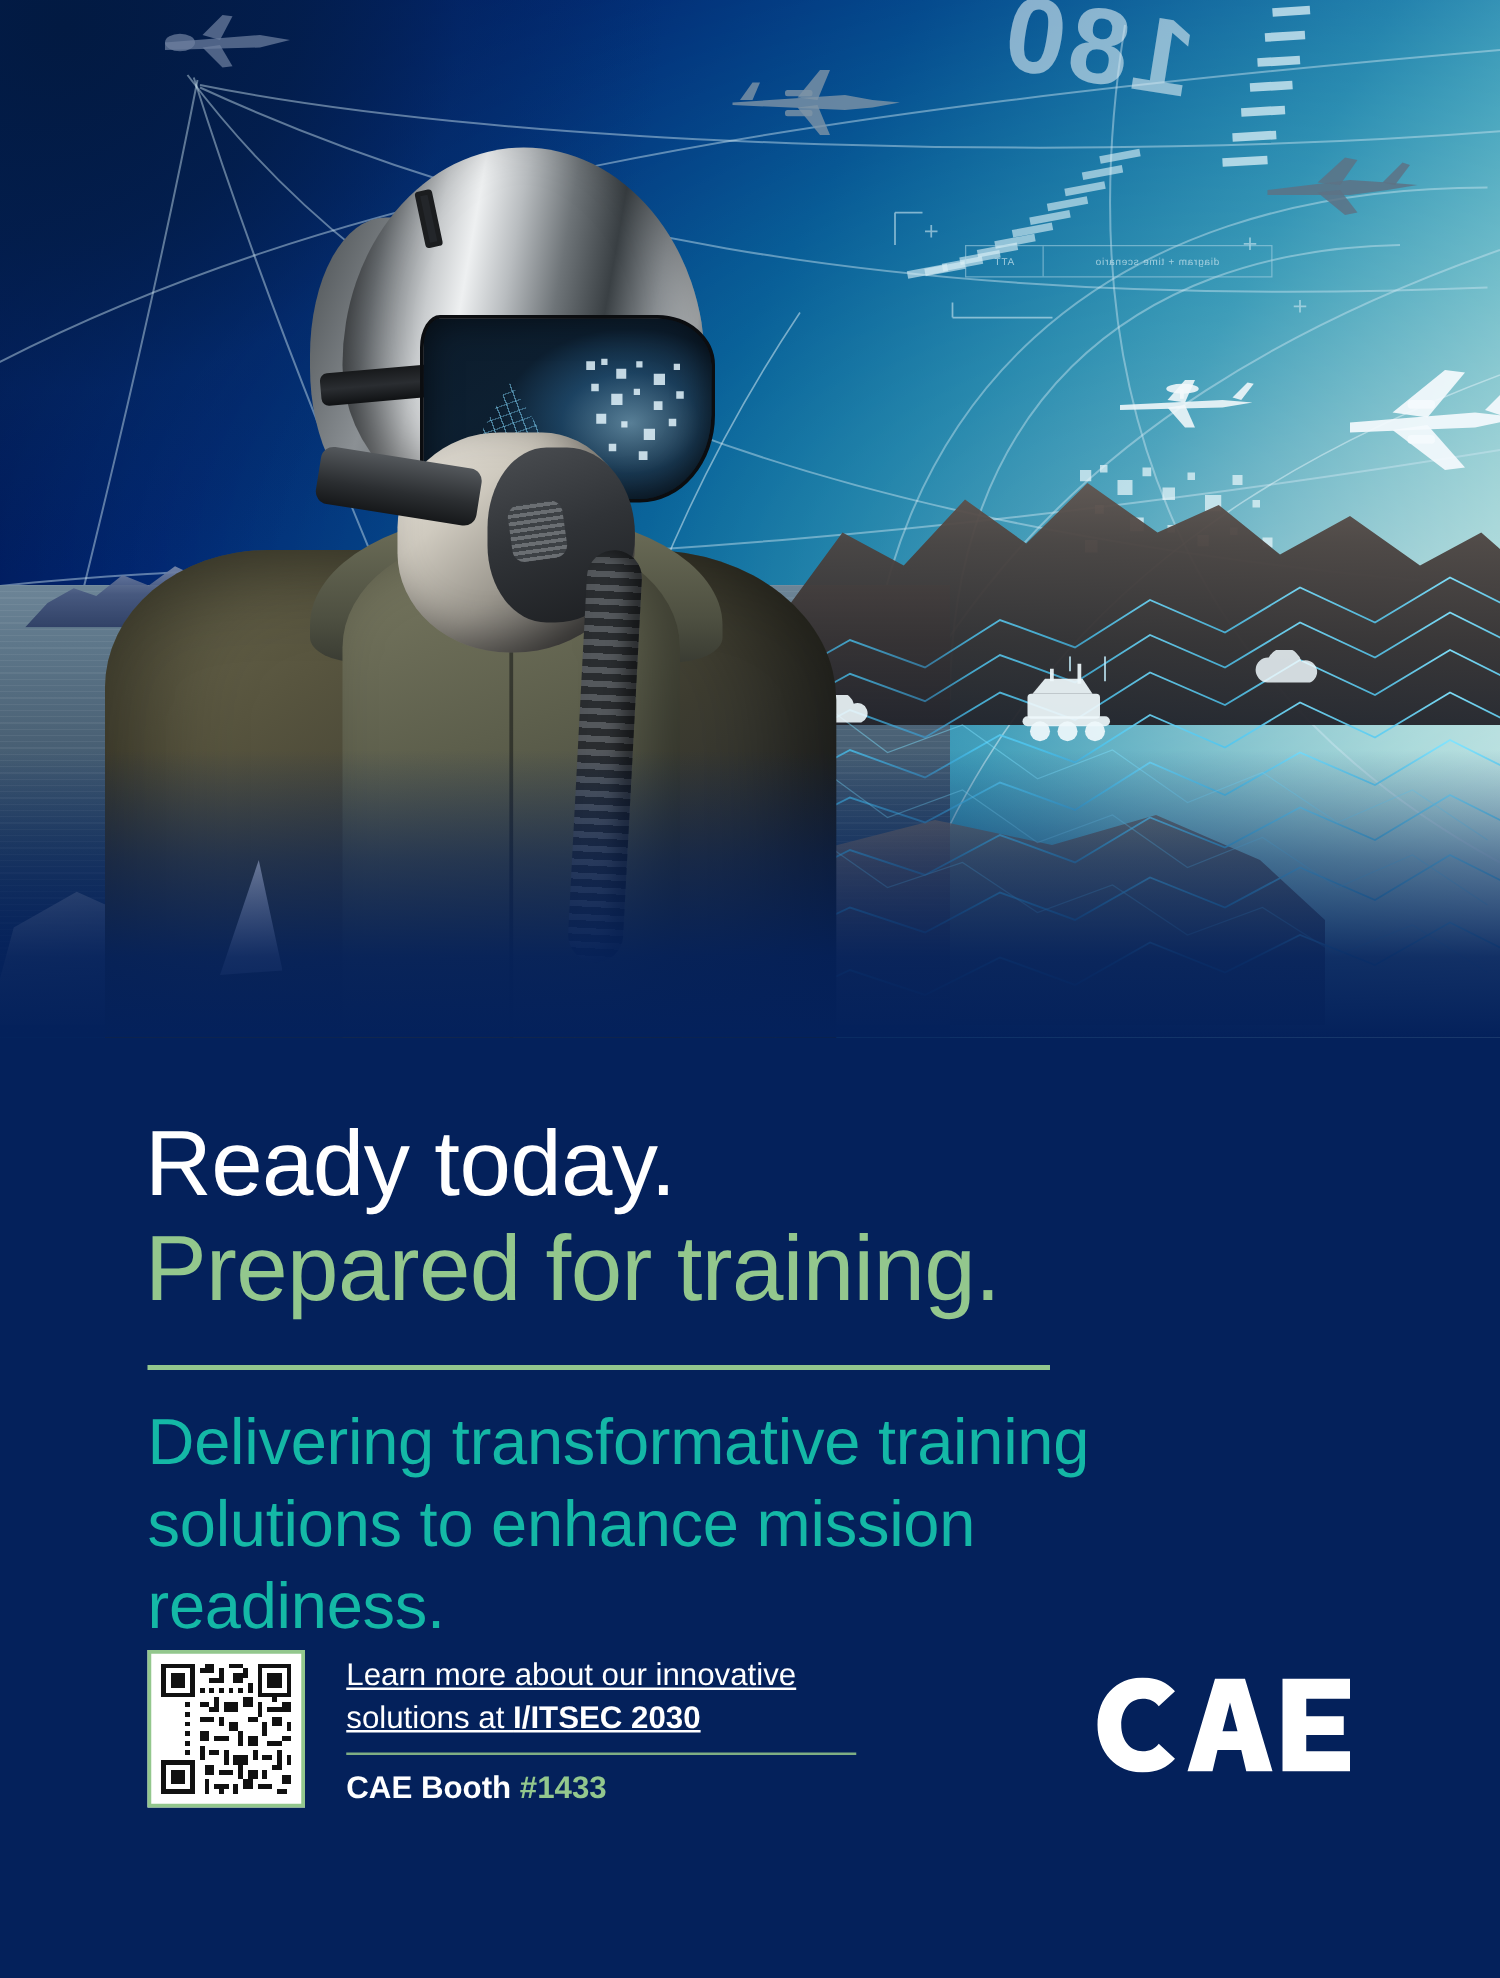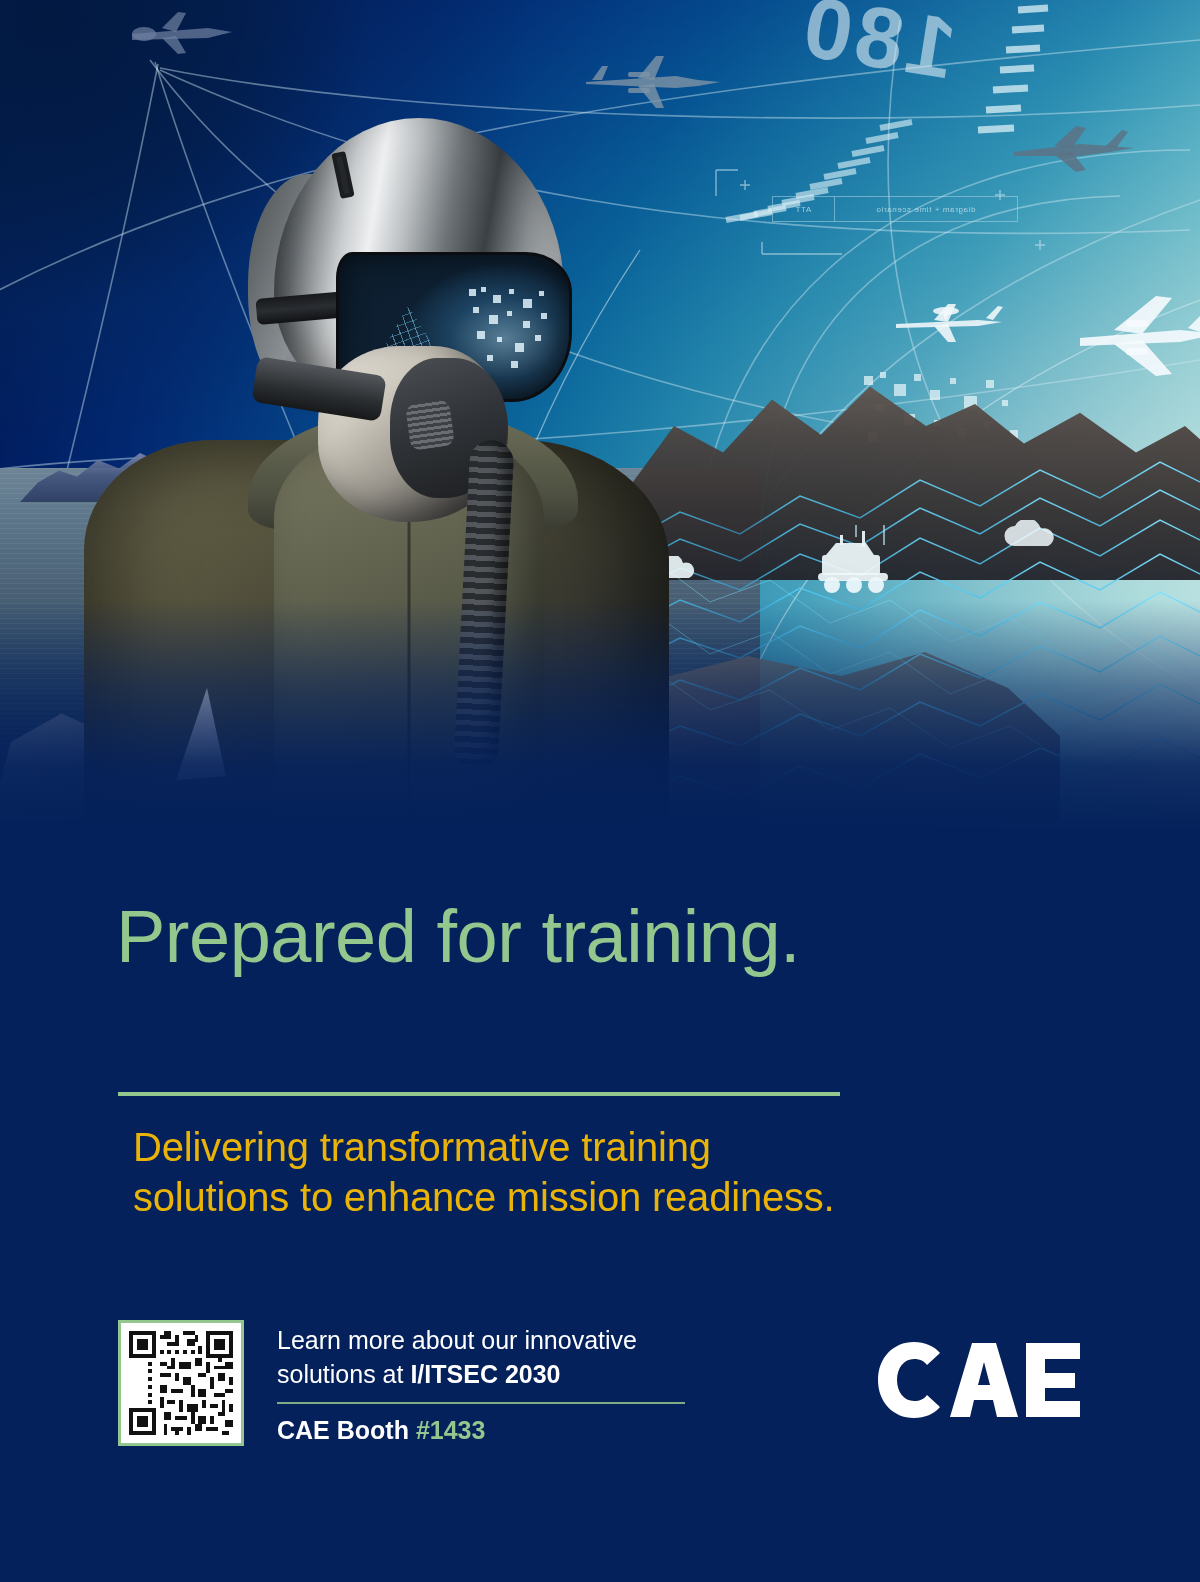--- a/index.html
+++ b/index.html
@@ -218,36 +218,35 @@
   .headline .l2{
     font-size:74px; font-weight:400; line-height:1.06; color:#93c78d;
     letter-spacing:-.5px; margin-top:6px;
   }
   .rule{
     position:absolute; left:118px; top:262px; width:722px; height:4px;
     background:#93c78d;
   }
   .subhead{
     position:absolute; left:118px; top:292px; width:820px;
-    font-size:40px; font-weight:400; line-height:1.26; color:#eab308;
+    font-size:52px; font-weight:400; line-height:1.26; color:#14b8a6;
     letter-spacing:-.2px;
-    margin-left:15px;
   }
 
   
   .footer{ position:absolute; left:0; top:490px; width:1200px; height:210px; }
   .qr{
     position:absolute; left:118px; top:0px; width:126px; height:126px;
     border:3px solid #93c78d; background:#ffffff;
     display:flex; align-items:center; justify-content:center;
   }
   .qr svg{ display:block; }
   .cta{ position:absolute; left:277px; top:4px; width:430px; }
   .cta .line{
-    font-size:25px; line-height:1.34; color:#ffffff; font-weight:400;
+    font-size:25px; line-height:1.34; color:#ffffff; font-weight:400;text-decoration:underline;
   }
   .cta .line b{ font-weight:700; }
   .cta .sep{
     width:408px; height:2px; background:#7fae84; margin:11px 0 12px 0;
   }
   .cta .booth{ font-size:25px; color:#ffffff; font-weight:700; }
   .cta .booth em{ font-style:normal; color:#93c78d; }
 
   .logo{ position:absolute; left:876px; top:22px; width:206px; height:76px; }
   .logo svg{ display:block; }
@@ -523,20 +522,21 @@
     <div class="mask-boom"></div>
     <div class="hose"></div>
   </div>
 
   <div class="hero-fade"></div>
 </div>
 
 <div class="content">
 
   <div class="headline">
+    <div class="l1">Ready today.</div>
     <div class="l2">Prepared for training.</div>
   </div>
 
   <div class="rule"></div>
 
   <div class="subhead">
     <div>Delivering transformative training</div>
     <div>solutions to enhance mission readiness.</div>
   </div>
 

